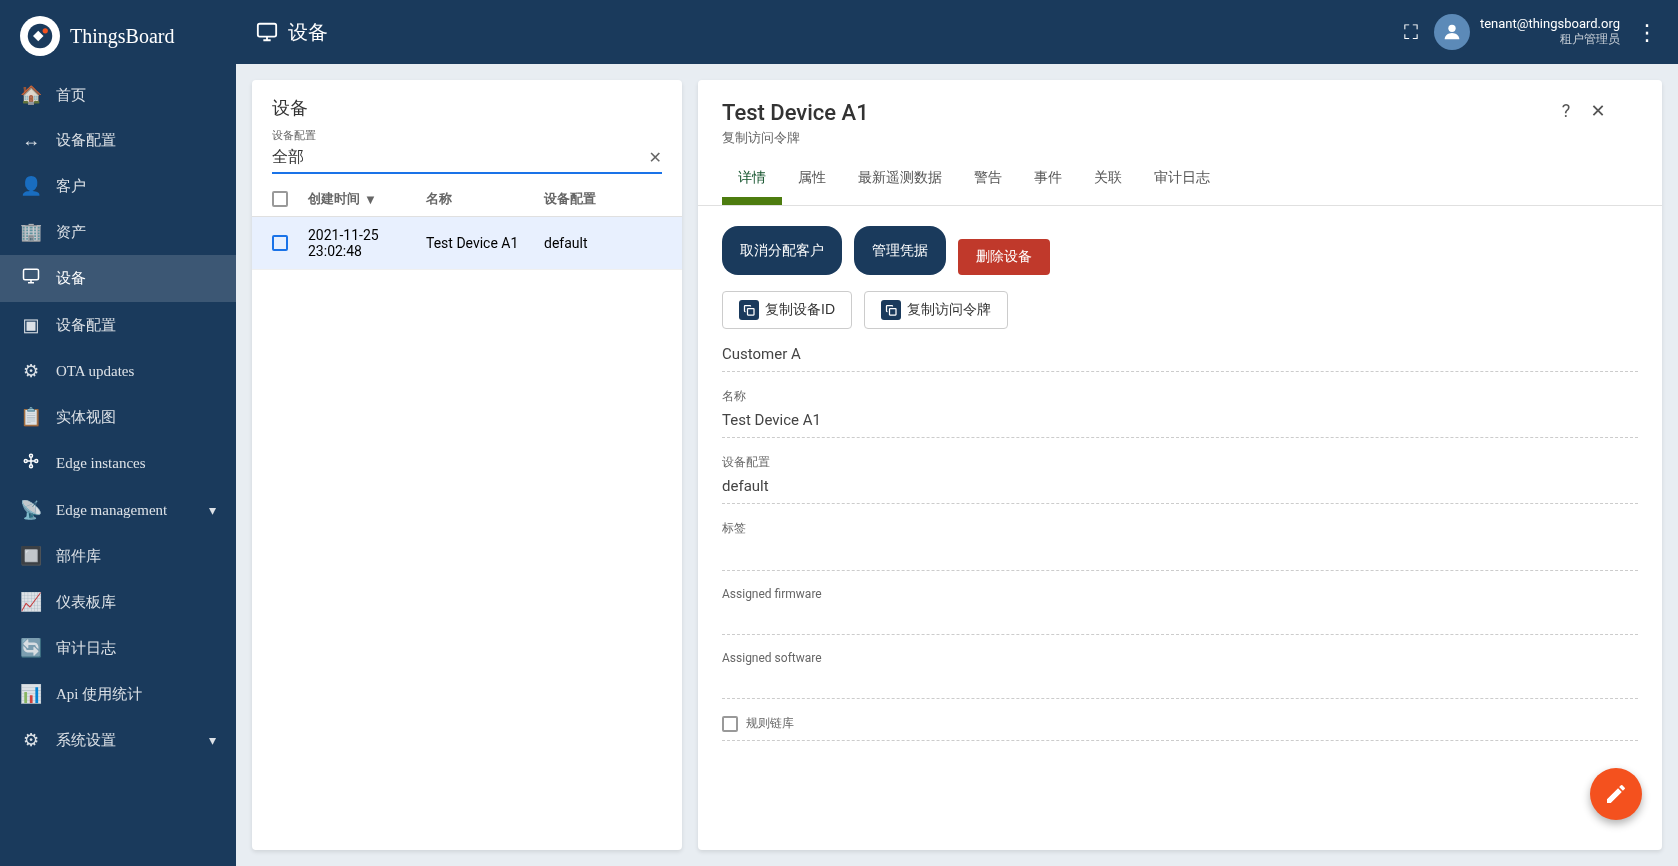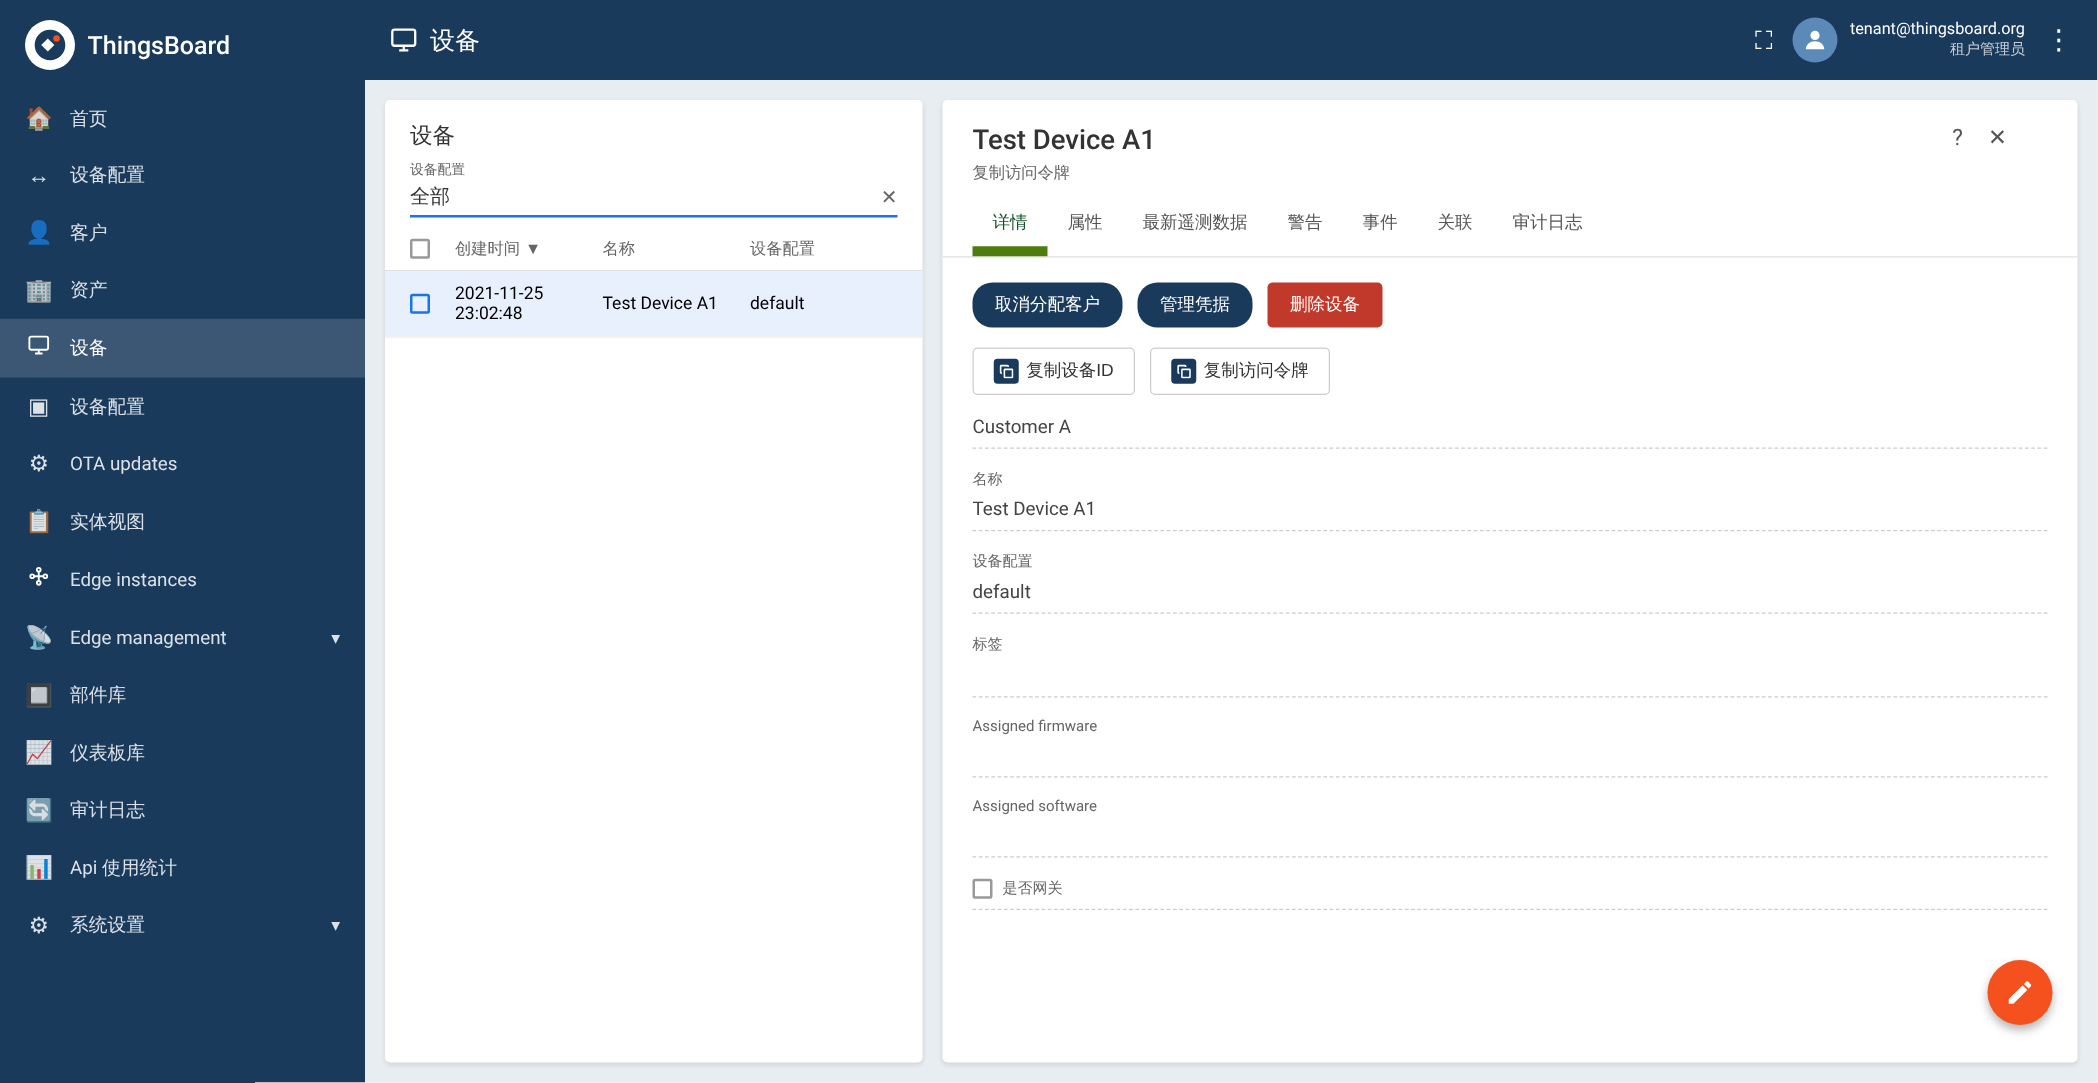--- a/index.html
+++ b/index.html
@@ -1,27 +1,28 @@
 <!DOCTYPE html>
 <html><head>
   <meta charset="utf-8">
   <style>
     * { box-sizing: border-box; margin: 0; padding: 0; }
     body { font-family: 'Roboto', Arial, sans-serif; background: #f5f5f5; display: flex; height: 866px; overflow: hidden; }
 
     
     .sidebar {
-      width: 292px;
+      width: 236px;
       background: #1a3a5c;
       color: #fff;
       display: flex;
       flex-direction: column;
       flex-shrink: 0;
       height: 100%;
       overflow-y: auto;
+      font-family: Liberation Serif, serif;
     }
     .sidebar-logo {
       display: flex;
       align-items: center;
       padding: 16px 20px;
       gap: 10px;
       font-size: 20px;
       font-weight: 500;
       color: #fff;
       min-height: 64px;
@@ -135,20 +136,21 @@
 
     .table-header {
       display: grid;
       grid-template-columns: 36px 1fr 1fr 1fr;
       padding: 8px 20px;
       font-size: 13px;
       color: #666;
       border-bottom: 1px solid #e0e0e0;
       margin-top: 8px;
       align-items: center;
+      font-weight: bold;
     }
     .table-header .col-date {
       display: flex; align-items: center; gap: 4px;
     }
 
     .table-row {
       display: grid;
       grid-template-columns: 36px 1fr 1fr 1fr;
       padding: 10px 20px;
       align-items: center;
@@ -256,20 +258,21 @@
     }
     .btn-danger {
       background: #c0392b;
       color: #fff;
       border: none;
       padding: 9px 18px;
       border-radius: 4px;
       font-size: 14px;
       cursor: pointer;
       font-weight: 500;
+      margin-top: 13px;
     }
     .btn-outline {
       background: #fff;
       color: #333;
       border: 1px solid #ccc;
       padding: 8px 16px;
       border-radius: 4px;
       font-size: 14px;
       cursor: pointer;
       display: flex; align-items: center; gap: 6px;
@@ -551,21 +554,21 @@
         </div>
 
         <div class="field-group">
           <div class="field-label">Assigned software</div>
           <div class="field-empty"></div>
         </div>
 
         <div class="field-group">
           <div class="gateway-row">
             <div class="gateway-checkbox"></div>
-            <span class="field-label" style="margin-bottom:0;">是否网关</span>
+            <span class="field-label" style="margin-bottom:0;">规则链库</span>
           </div>
         </div>
       </div>
 
       <div class="fab">
         <svg width="24" height="24" viewBox="0 0 24 24" fill="#fff">
           <path d="M3 17.25V21h3.75L17.81 9.94l-3.75-3.75L3 17.25zM20.71 7.04a1 1 0 000-1.41l-2.34-2.34a1 1 0 00-1.41 0l-1.83 1.83 3.75 3.75 1.83-1.83z"></path>
         </svg>
       </div>
     </div>

